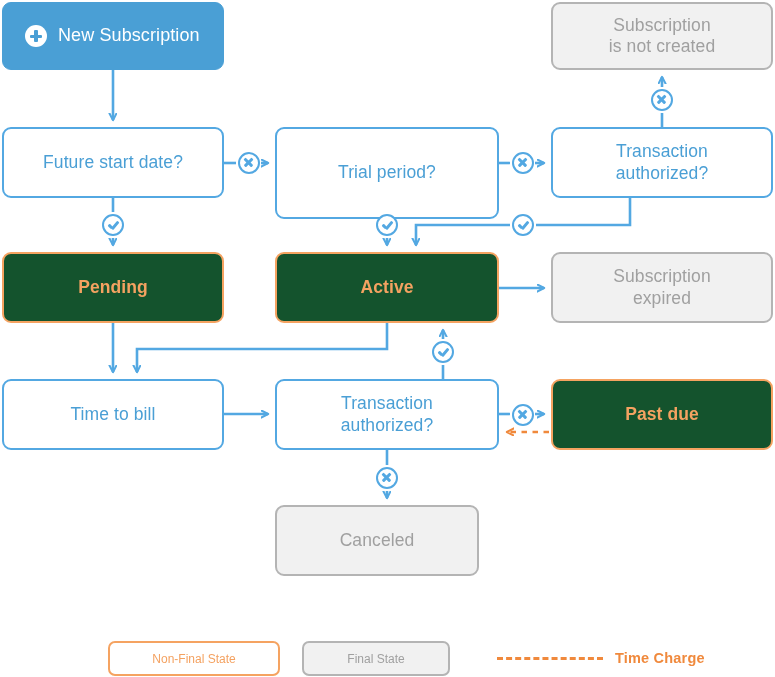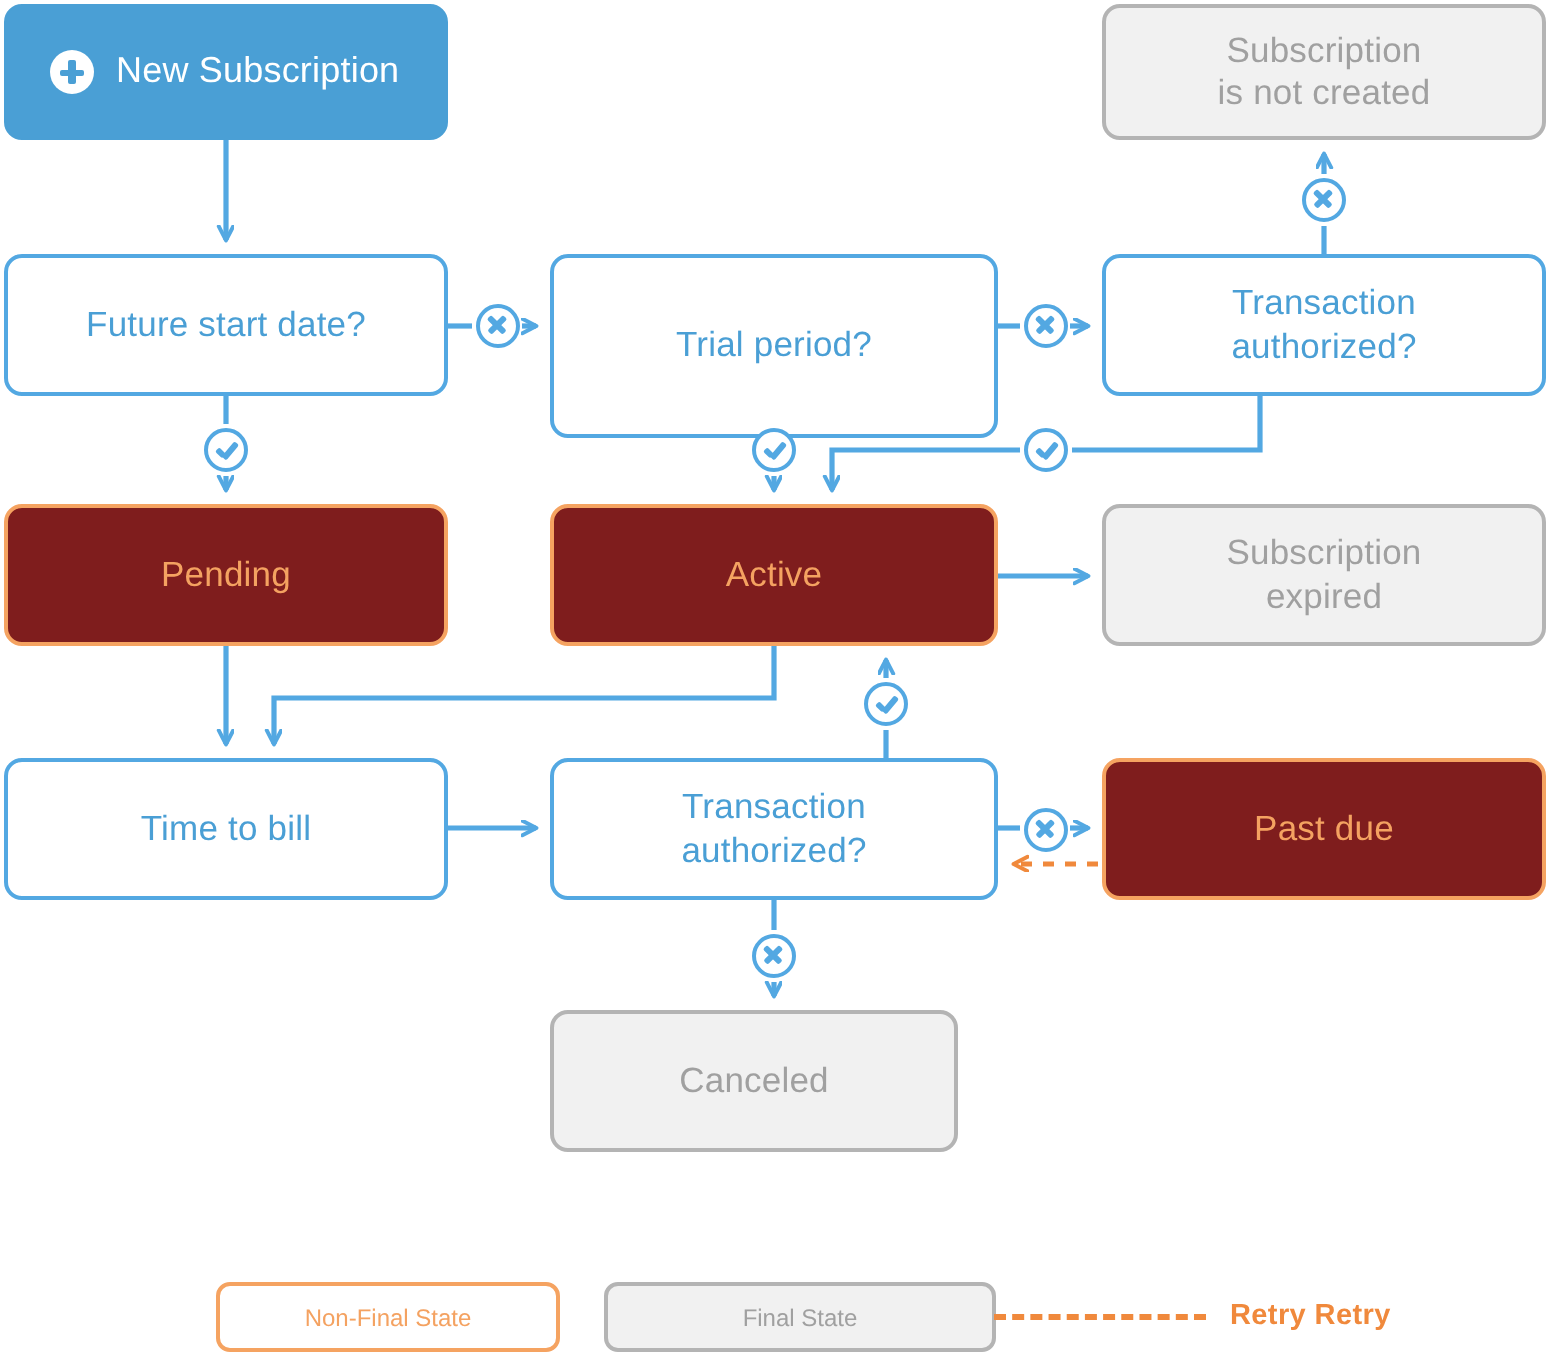--- a/index.html
+++ b/index.html
@@ -43,23 +43,24 @@
     justify-content:flex-start;
     padding-left:22px;
     font-size:18px;
   }
   .n-decision{
     background:#ffffff;
     border:2px solid #53a8e2;
     color:#4a9fd5;
   }
   .n-nonfinal{
-    background:#7f1d1d;
+    background:#14532d;
     border:2px solid #f5a361;
     color:#f4a261;
+    font-weight:bold;
   }
   .n-final{
     background:#f1f1f1;
     border:2px solid #b4b4b4;
     color:#a0a0a0;
   }
 
   
   .plus-badge{
     position:relative;
@@ -306,22 +307,22 @@
       <span class="g">
         <span></span>
         <span></span>
       </span>
     </div>
 
   <div class="legend-box lg-nonfinal" style="left:108px;top:641px;width:172px;height:35px;">
     <span>Non-Final State</span>
   </div>
 
-  <div class="legend-box lg-final" style="left:302px;top:641px;width:196px;height:35px;text-align:center;">
+  <div class="legend-box lg-final" style="left:302px;top:641px;width:148px;height:35px;text-align:center;">
     <span>Final State</span>
   </div>
 
   <div class="legend-retry" style="left:497px;top:650px;">
     <span class="retry-dash"></span>
-    <span class="retry-text">Retry Retry</span>
+    <span class="retry-text">Time Charge</span>
   </div>
 
 </div>
 
 </body></html>

